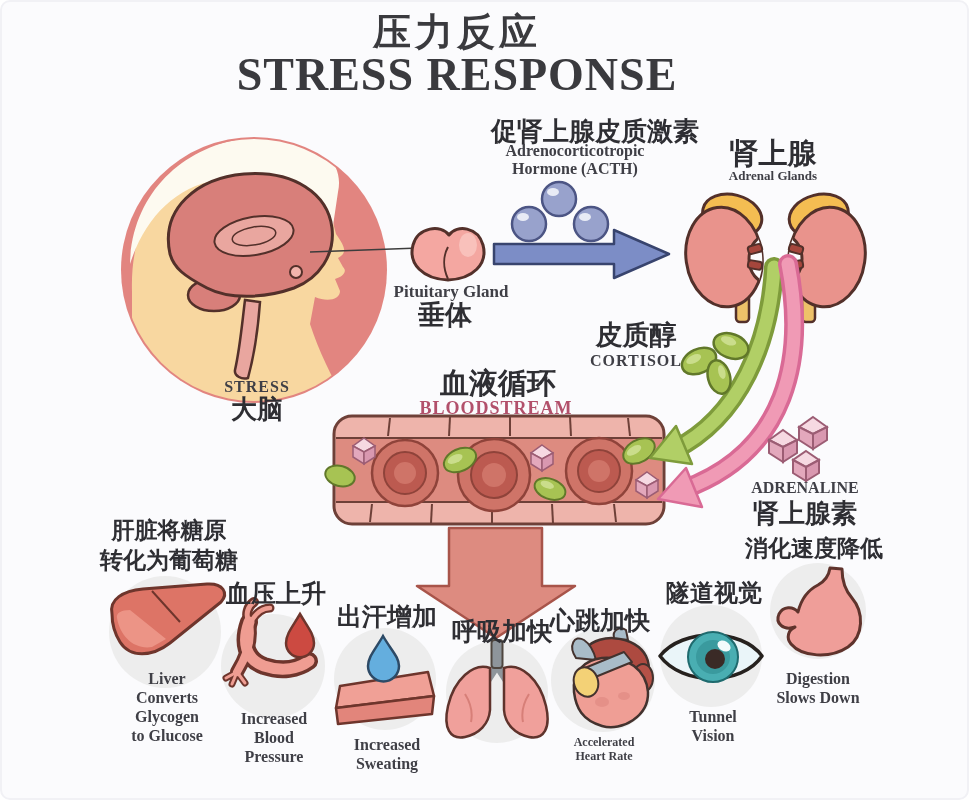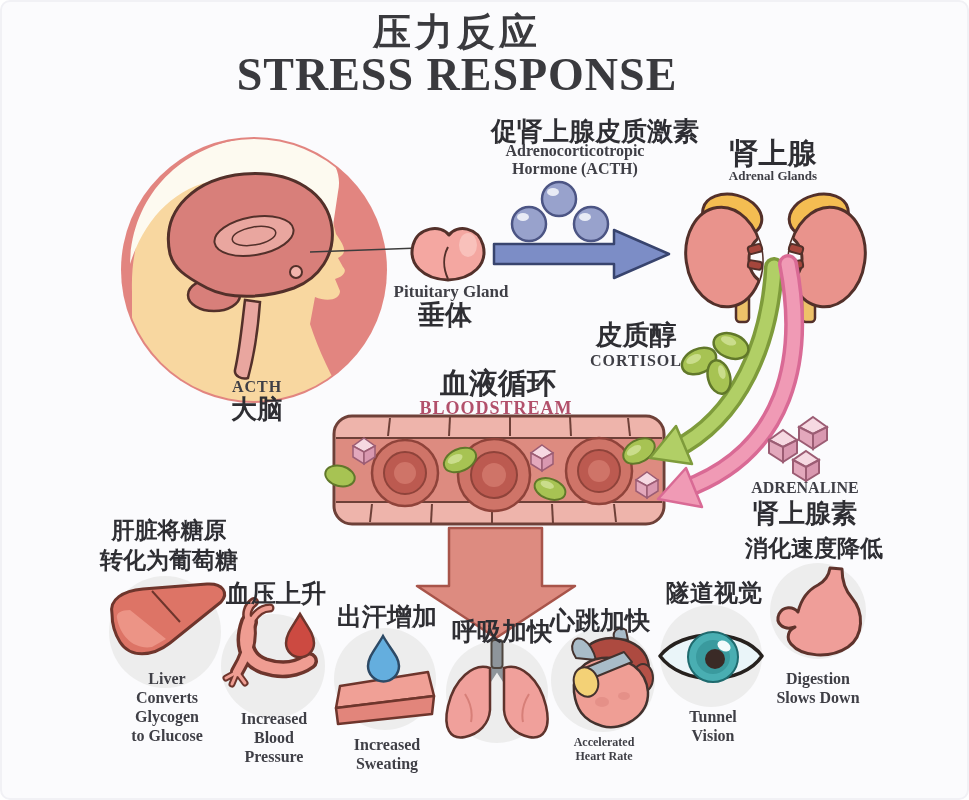--- a/index.html
+++ b/index.html
@@ -276,21 +276,21 @@
   </g>
 
   <g>
     <path d="M 828,566 L 840,567 C 840,580 843,588 850,596 C 862,610 862,634 846,645 C 828,657 800,655 789,642 C 784,636 786,628 793,625 C 781,629 773,621 777,612 C 781,604 791,604 796,610 C 799,598 806,588 816,583 C 823,579 827,573 828,566 Z" fill="#ef9e99" stroke="#5f332c" stroke-width="3" stroke-linejoin="round"></path>
   </g>
 </svg>
 
 <div class="lbl zh title-zh" style="left:455px;top:8px;">压力反应</div>
 <div class="lbl en title-en" style="left:455px;top:46px;">STRESS RESPONSE</div>
 
-<div class="lbl en" style="left:255px;top:376px;font-size:16px;letter-spacing:1px;">ACTH</div>
+<div class="lbl en" style="left:255px;top:376px;font-size:16px;letter-spacing:1px;">STRESS</div>
 <div class="lbl zh" style="left:255px;top:392px;font-size:26px;">大脑</div>
 
 <div class="lbl zh" style="left:573px;top:114px;font-size:26px;margin-left:20px;">促肾上腺皮质激素</div>
 <div class="lbl en" style="left:573px;top:140px;font-size:16px;">Adrenocorticotropic</div>
 <div class="lbl en" style="left:573px;top:158px;font-size:16px;">Hormone (ACTH)</div>
 
 <div class="lbl en" style="left:449px;top:280px;font-size:17px;">Pituitary Gland</div>
 <div class="lbl zh" style="left:443px;top:298px;font-size:27px;">垂体</div>
 
 <div class="lbl zh" style="left:771px;top:134px;font-size:29px;">肾上腺</div>

